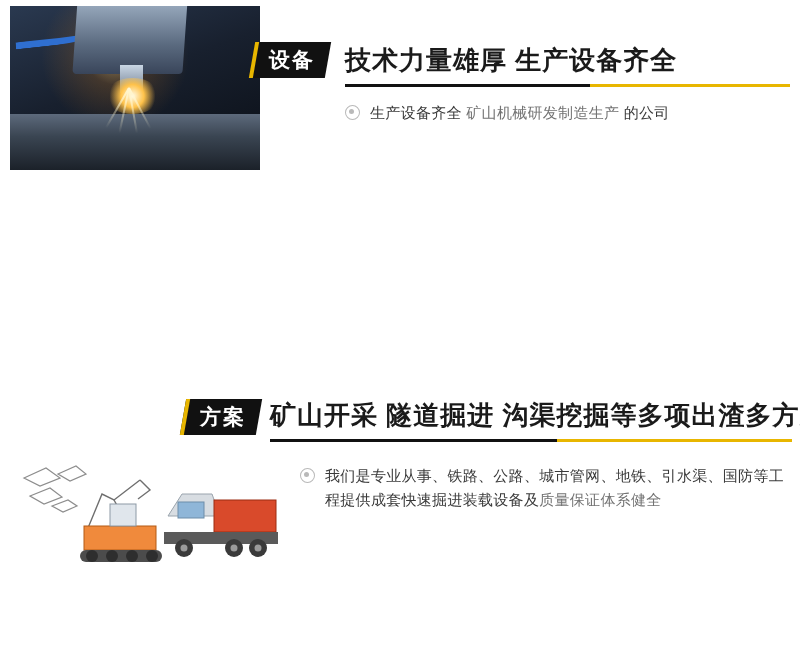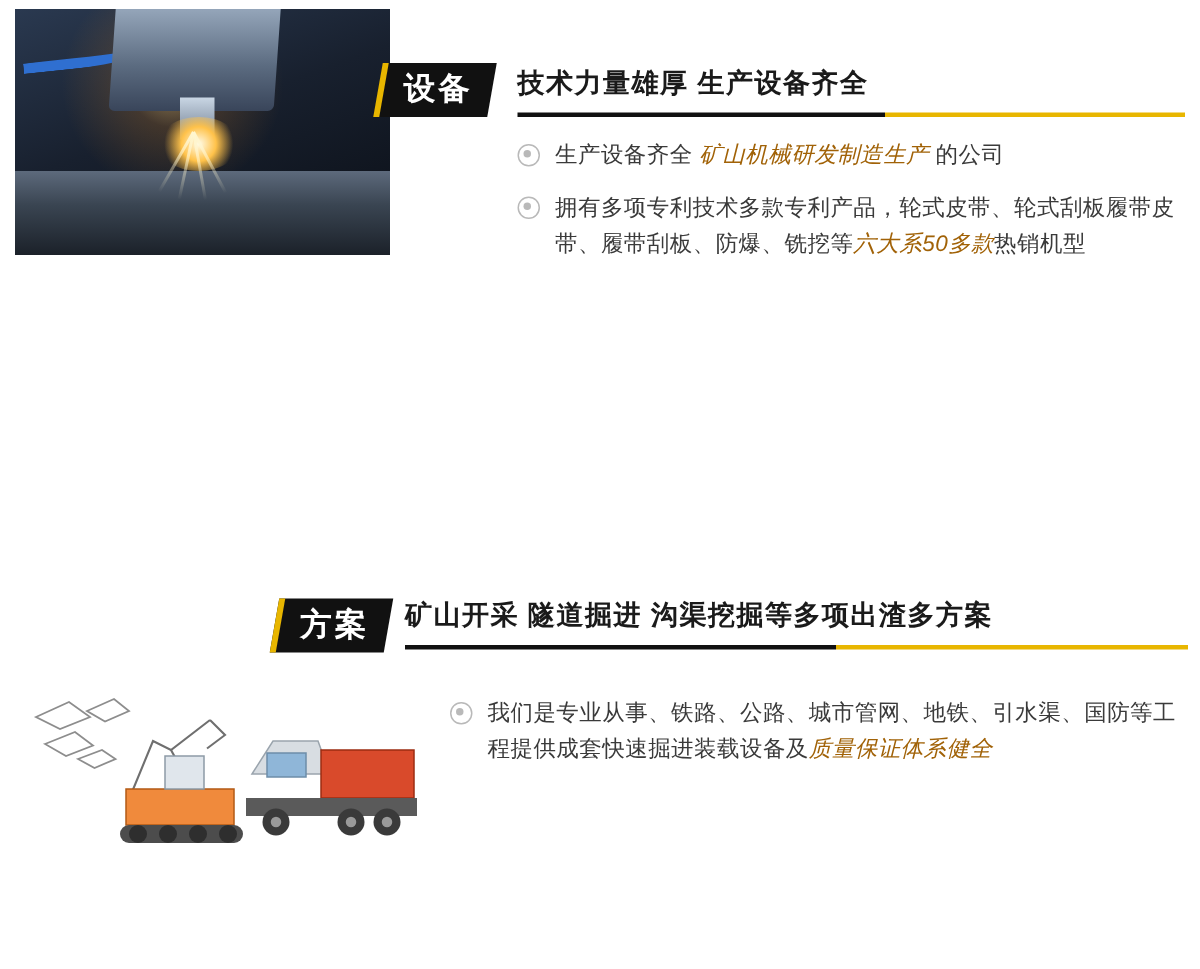--- a/index.html
+++ b/index.html
@@ -33,21 +33,21 @@
     padding: 7px 13px 8px 13px;
     line-height: 1;
     z-index: 5;
     border-left: 4px solid #e8b600;
     transform: skewX(-10deg);
   }
   .tag > span { display: inline-block; transform: skewX(10deg); }
 
   
   .headline {
-    font-size: 18px;
+    font-size: 26px;
     font-weight: bold;
     color: #1a1a1a;
     letter-spacing: 1px;
     line-height: 1.1;
     white-space: nowrap;
   }
   .headline-underline {
     height: 3px;
     background: linear-gradient(to right, #111 0%, #111 55%, #e8b600 55%, #e8b600 100%);
     margin-top: 9px;
@@ -84,21 +84,21 @@
     width: 5px; height: 5px;
     background: #b9b9b9;
     border-radius: 50%;
   }
   .bullet-text {
     font-size: 15px;
     line-height: 1.62;
     color: #3a3a3a;
     letter-spacing: 0.3px;
   }
-  .hl-red { color: #a16207; font-style: italic; }
+  .hl-red { color: #737373; }
 
   
   #sec-equipment { height: 196px; }
   #equip-photo {
     position: absolute;
     left: 10px; top: 6px;
     width: 250px; height: 164px;
     background: #0d1420;
     overflow: hidden;
   }
@@ -204,24 +204,20 @@
   </div>
 
   <div id="equip-content">
     <div class="headline">技术力量雄厚   生产设备齐全</div>
     <div class="headline-underline"></div>
 
     <div class="bullets">
       <div class="bullet">
         <span class="bullet-icon"></span>
         <span class="bullet-text"><span>生产设备齐全 </span><span class="hl-red">矿山机械研发制造生产</span><span> 的公司</span></span>
-      </div>
-      <div class="bullet">
-        <span class="bullet-icon"></span>
-        <span class="bullet-text"><span>拥有多项专利技术多款专利产品，轮式皮带、轮式刮板履带皮带、履带刮板、防爆、铣挖等</span><span class="hl-red">六大系50多款</span><span>热销机型</span></span>
       </div>
     </div>
   </div>
 </div>
 
 <div class="section" id="sec-plan">
 
   <div class="tag" id="plan-tag">
     <span>方案</span>
   </div>

